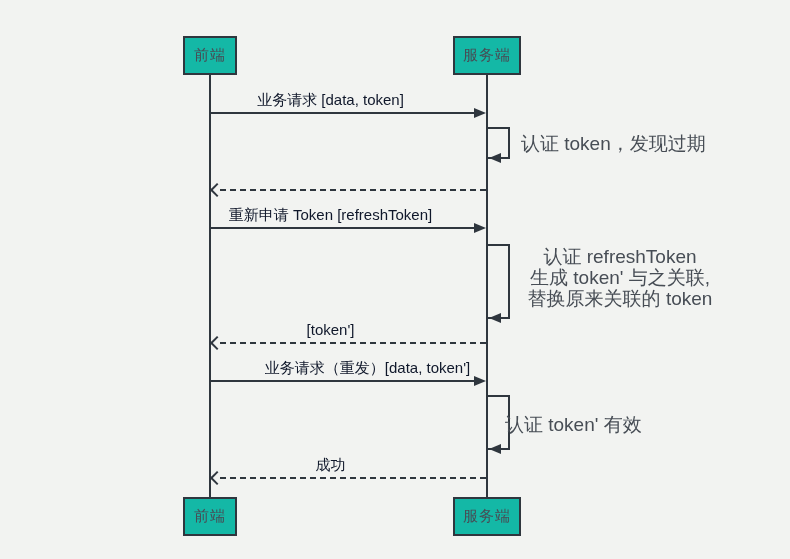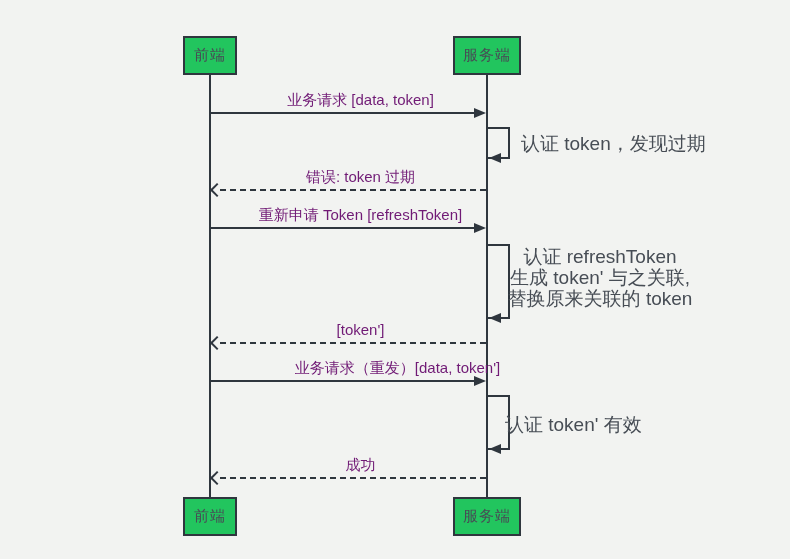--- a/index.html
+++ b/index.html
@@ -11,34 +11,34 @@
     position:relative;
     width:790px;height:559px;
     background:#f2f3f1;
     overflow:hidden;
     color:#474d55;
   }
   .pbox{
     position:absolute;
     box-sizing:border-box;
     border:2px solid #2f363e;
-    background:#22c55e;
+    background:#14b8a6;
     display:flex;align-items:center;justify-content:center;
     font-size:15px;color:#474d55;
     letter-spacing:1px;
   }
   .lifeline{
     position:absolute;width:2px;background:#2f363e;
   }
   .msg-label{
     position:absolute;
-    left:223px;width:275px;
+    left:193px;width:275px;
     text-align:center;
     font-size:15px;line-height:19px;
-    color:#701a75;white-space:nowrap;
+    color:#0f172a;white-space:nowrap;
   }
   .solid-line{
     position:absolute;left:211px;width:265px;height:2px;background:#2f363e;
   }
   .dashed-line{
     position:absolute;left:220px;width:266px;height:0;
     border-top:2px dashed #2f363e;
   }
   .head-right{ 
     position:absolute;left:474px;width:0;height:0;
@@ -90,31 +90,30 @@
   <div class="lifeline" style="left:486px;top:75px;height:422px;"></div>
 
   <div class="msg-label" style="top:90px;">业务请求 [data, token]</div>
   <div class="solid-line" style="top:112px;"></div>
   <div class="head-right" style="top:108px;"></div>
 
   <div class="self-loop" style="top:127px;height:32px;"></div>
   <div class="head-left-filled" style="top:153px;"></div>
   <div class="loop-label" style="left:521px;top:133px;">认证 token，发现过期</div>
 
-  <div class="msg-label" style="top:167px;">错误: token 过期</div>
   <div class="dashed-line" style="top:189px;"></div>
   <div class="head-left-open" style="top:185px;"></div>
 
   <div class="msg-label" style="top:205px;">重新申请 Token [refreshToken]</div>
   <div class="solid-line" style="top:227px;"></div>
   <div class="head-right" style="top:223px;"></div>
 
   <div class="self-loop" style="top:244px;height:75px;"></div>
   <div class="head-left-filled" style="top:313px;"></div>
-  <div class="loop-label center" style="left:500px;top:246px;width:200px;">
+  <div class="loop-label center" style="left:520px;top:246px;width:200px;">
     <div>认证 refreshToken</div>
     <div>生成 token' 与之关联,</div>
     <div>替换原来关联的 token</div>
   </div>
 
   <div class="msg-label" style="top:320px;">[token']</div>
   <div class="dashed-line" style="top:342px;"></div>
   <div class="head-left-open" style="top:338px;"></div>
 
   <div class="msg-label" style="top:358px;margin-left:37px;">业务请求（重发）[data, token']</div>

